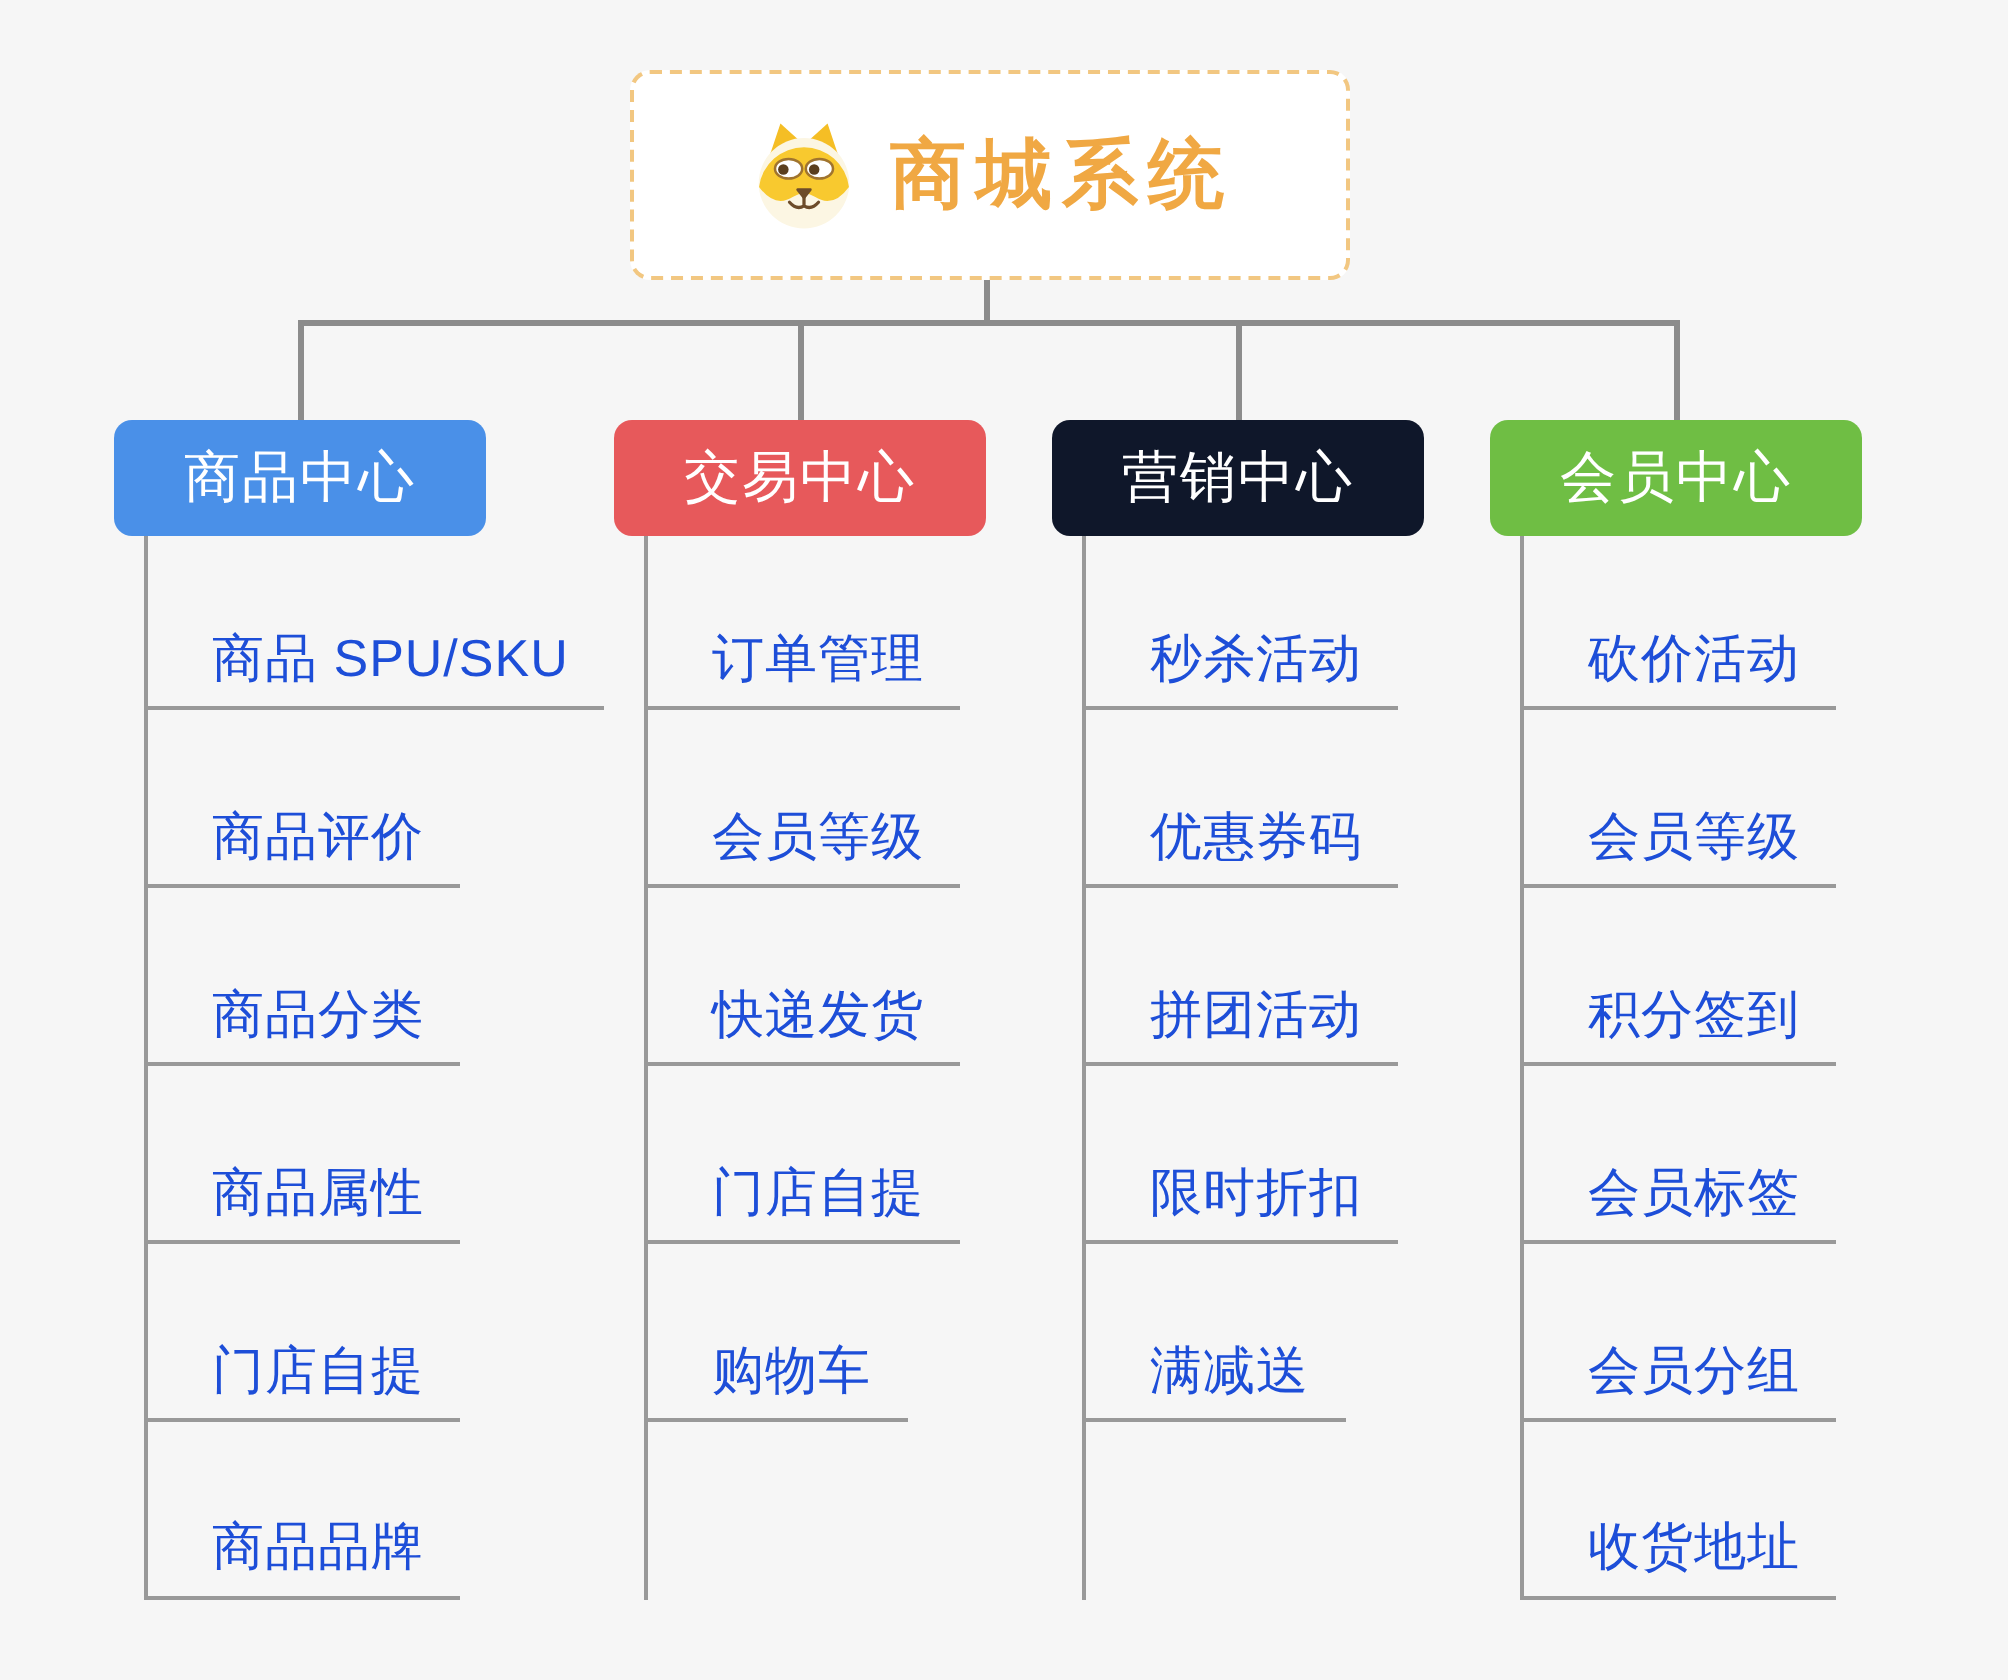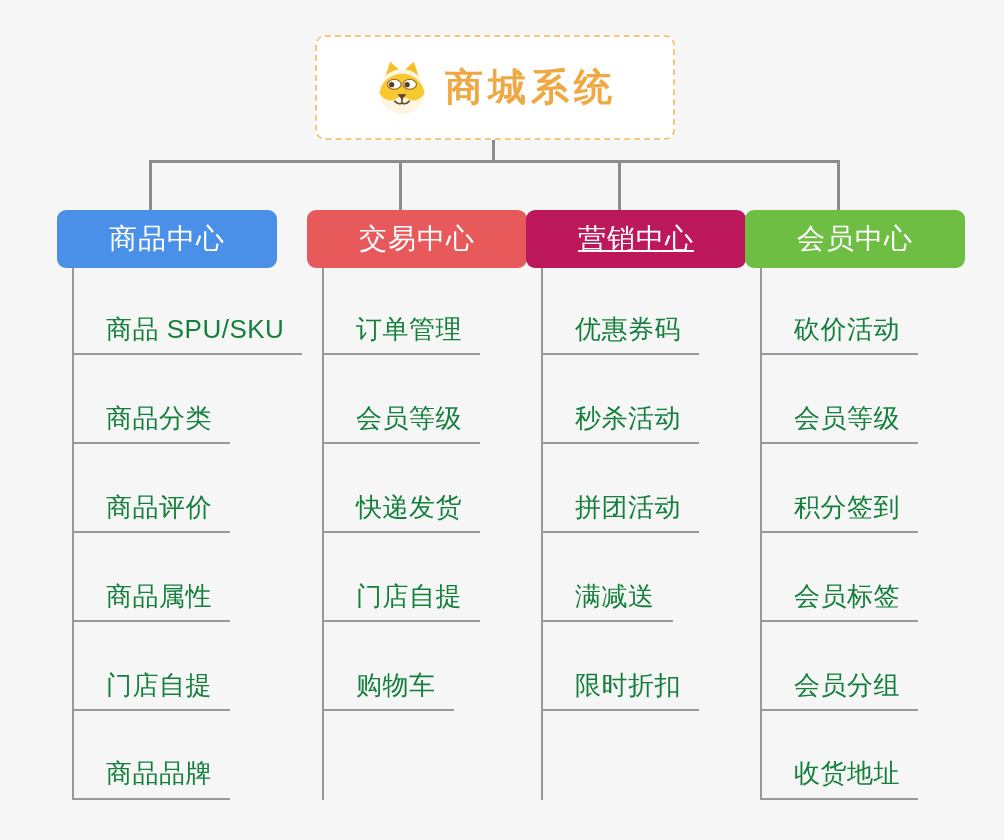--- a/index.html
+++ b/index.html
@@ -29,21 +29,21 @@
   .conn{position:absolute;background:#8C8C8C;}
   .stem{left:492px;top:140px;width:3px;height:23px;}
   .hbar{left:149px;top:160px;width:691px;height:3px;}
   .drop{top:160px;width:3px;height:50px;}
   .drop-0{left:149px;}
   .drop-1{left:399px;}
   .drop-2{left:618px;}
   .drop-3{left:837px;}
   
   .branch{
-    position:absolute;top:210px;width:220px;height:58px;border-radius:9px;
+    position:absolute;top:210px;width:186px;height:58px;border-radius:9px;
     color:#FFFFFF;font-size:28px;letter-spacing:1px;
     display:flex;align-items:center;justify-content:center;
     cursor:pointer;white-space:nowrap;
   }
   .branch-0{left:57px;}
   .branch-1{left:307px;}
   .branch-2{left:526px;}
   .branch-3{left:745px;}
   
   .col{
@@ -52,21 +52,21 @@
   }
   .col-0{left:72px;}
   .col-1{left:322px;}
   .col-2{left:541px;}
   .col-3{left:760px;}
   .leaf{
     position:absolute;left:0;
     padding:0 18px 9px 32px;
     border-bottom:2px solid #999999;
     font-size:26px;line-height:30px;letter-spacing:0.5px;
-    color:#15803d;white-space:nowrap;width:max-content;
+    color:#1d4ed8;white-space:nowrap;width:max-content;
     cursor:pointer;
   }
   .leaf:nth-child(1){top:46px;}
   .leaf:nth-child(2){top:135px;}
   .leaf:nth-child(3){top:224px;}
   .leaf:nth-child(4){top:313px;}
   .leaf:nth-child(5){top:402px;}
   .leaf:nth-child(6){top:491px;font-family:Liberation Serif, serif;}
 </style>
 </head>
@@ -92,46 +92,46 @@
 
   <div class="conn stem" style="background-color: rgb(140, 140, 140);"></div>
   <div class="conn hbar" style="background-color: rgb(140, 140, 140);"></div>
   <div class="conn drop drop-0" style="background-color: rgb(140, 140, 140);"></div>
   <div class="conn drop drop-1" style="background-color: rgb(140, 140, 140);"></div>
   <div class="conn drop drop-2" style="background-color: rgb(140, 140, 140);"></div>
   <div class="conn drop drop-3" style="background-color: rgb(140, 140, 140);"></div>
 
   <div class="branch branch-0" style="background-color: rgb(74, 144, 232);">商品中心</div>
   <div class="branch branch-1" style="background-color: rgb(231, 89, 91);">交易中心</div>
-  <div class="branch branch-2" style="background-color: #be185d; text-decoration: underline;">营销中心</div>
+  <div class="branch branch-2" style="background-color: #0f172a;">营销中心</div>
   <div class="branch branch-3" style="background-color: rgb(111, 190, 68); font-family: Liberation Mono, monospace;">会员中心</div>
 
   <div class="col col-0">
     <div class="leaf">商品 SPU/SKU</div>
+    <div class="leaf">商品评价</div>
     <div class="leaf">商品分类</div>
-    <div class="leaf">商品评价</div>
     <div class="leaf">商品属性</div>
     <div class="leaf">门店自提</div>
     <div class="leaf">商品品牌</div>
   </div>
 
   <div class="col col-1">
     <div class="leaf">订单管理</div>
     <div class="leaf">会员等级</div>
     <div class="leaf">快递发货</div>
     <div class="leaf">门店自提</div>
     <div class="leaf">购物车</div>
   </div>
 
   <div class="col col-2">
+    <div class="leaf">秒杀活动</div>
     <div class="leaf">优惠券码</div>
-    <div class="leaf">秒杀活动</div>
     <div class="leaf">拼团活动</div>
+    <div class="leaf">限时折扣</div>
     <div class="leaf">满减送</div>
-    <div class="leaf">限时折扣</div>
   </div>
 
   <div class="col col-3">
     <div class="leaf">砍价活动</div>
     <div class="leaf">会员等级</div>
     <div class="leaf">积分签到</div>
     <div class="leaf">会员标签</div>
     <div class="leaf">会员分组</div>
     <div class="leaf">收货地址</div>
   </div>

